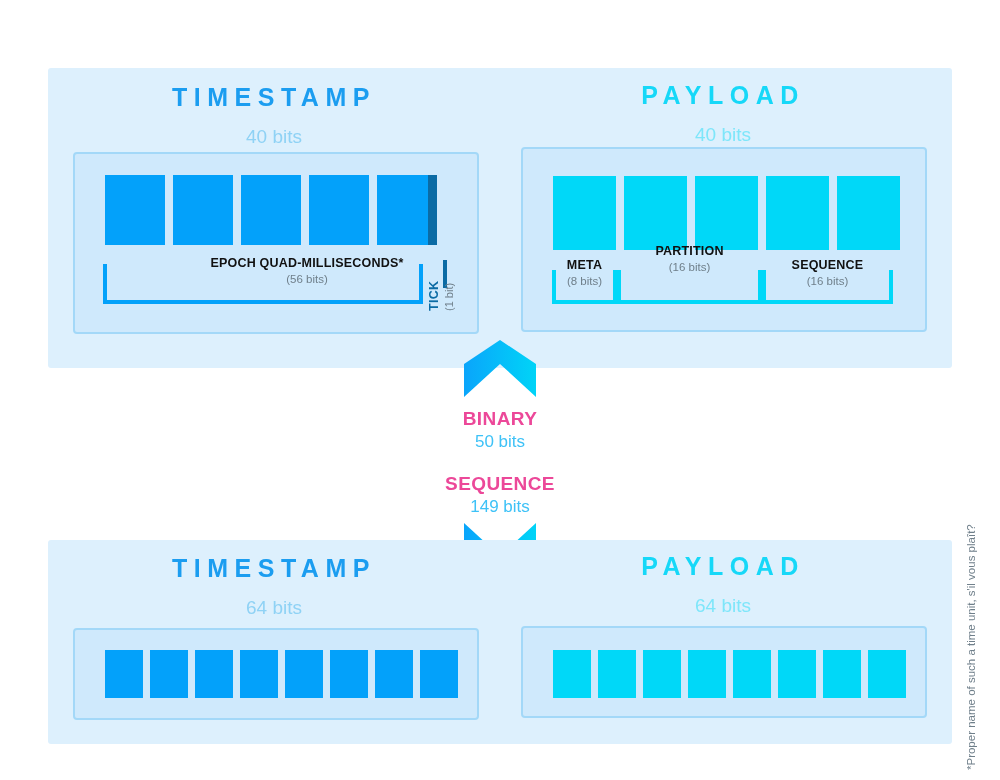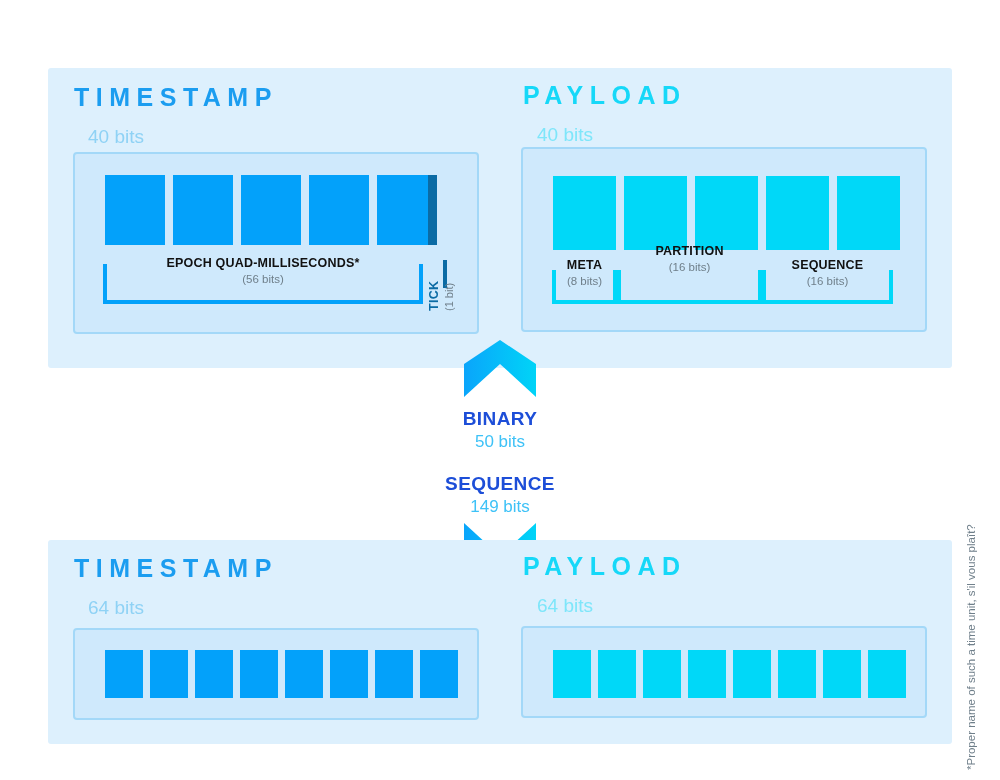--- a/index.html
+++ b/index.html
@@ -21,20 +21,21 @@
     position: absolute;
     background: #ddf0fd;
     border-radius: 3px;
   }
   #panel-top    { left: 48px;  top: 68px;  width: 904px; height: 300px; }
   #panel-bottom { left: 48px;  top: 540px; width: 904px; height: 204px; }
 
   
   .section-head {
     position: absolute;
+    text-align: center;
     width: 400px;
   }
   .section-title {
     font-size: 25px;
     font-weight: bold;
     letter-spacing: 6.5px;
     line-height: 1.05;
     margin: 0;
   }
   .section-sub {
@@ -122,21 +123,21 @@
     line-height: 1.25;
   }
   .field-bits {
     font-size: 11.5px;
     color: #6f7f8a;
     line-height: 1.35;
   }
 
   
   #bracket-epoch { left: 103px; top: 264px; width: 320px; height: 40px; }
-  #label-epoch   { left: 103px; top: 256px; width: 320px; }
+  #label-epoch   { left: 103px; top: 256px; width: 320px; padding-left: 44px; }
 
   
   #tick-mark {
     position: absolute;
     left: 443px; top: 260px;
     width: 4px; height: 28px;
     background: #0b6ba4;
   }
   #label-tick {
     position: absolute;
@@ -189,21 +190,21 @@
   
   .mid-label {
     position: absolute;
     text-align: center;
     width: 200px;
     left: 400px;
   }
   .mid-title {
     font-size: 19px;
     font-weight: bold;
-    color: #1d4ed8;
+    color: #ec4899;
     letter-spacing: 0.4px;
     line-height: 1.2;
   }
   .mid-sub {
     font-size: 17px;
     color: #3ec2f7;
     line-height: 1.3;
   }
   #mid-binary  { top: 408px; }
   #mid-encoded { top: 473px; }

